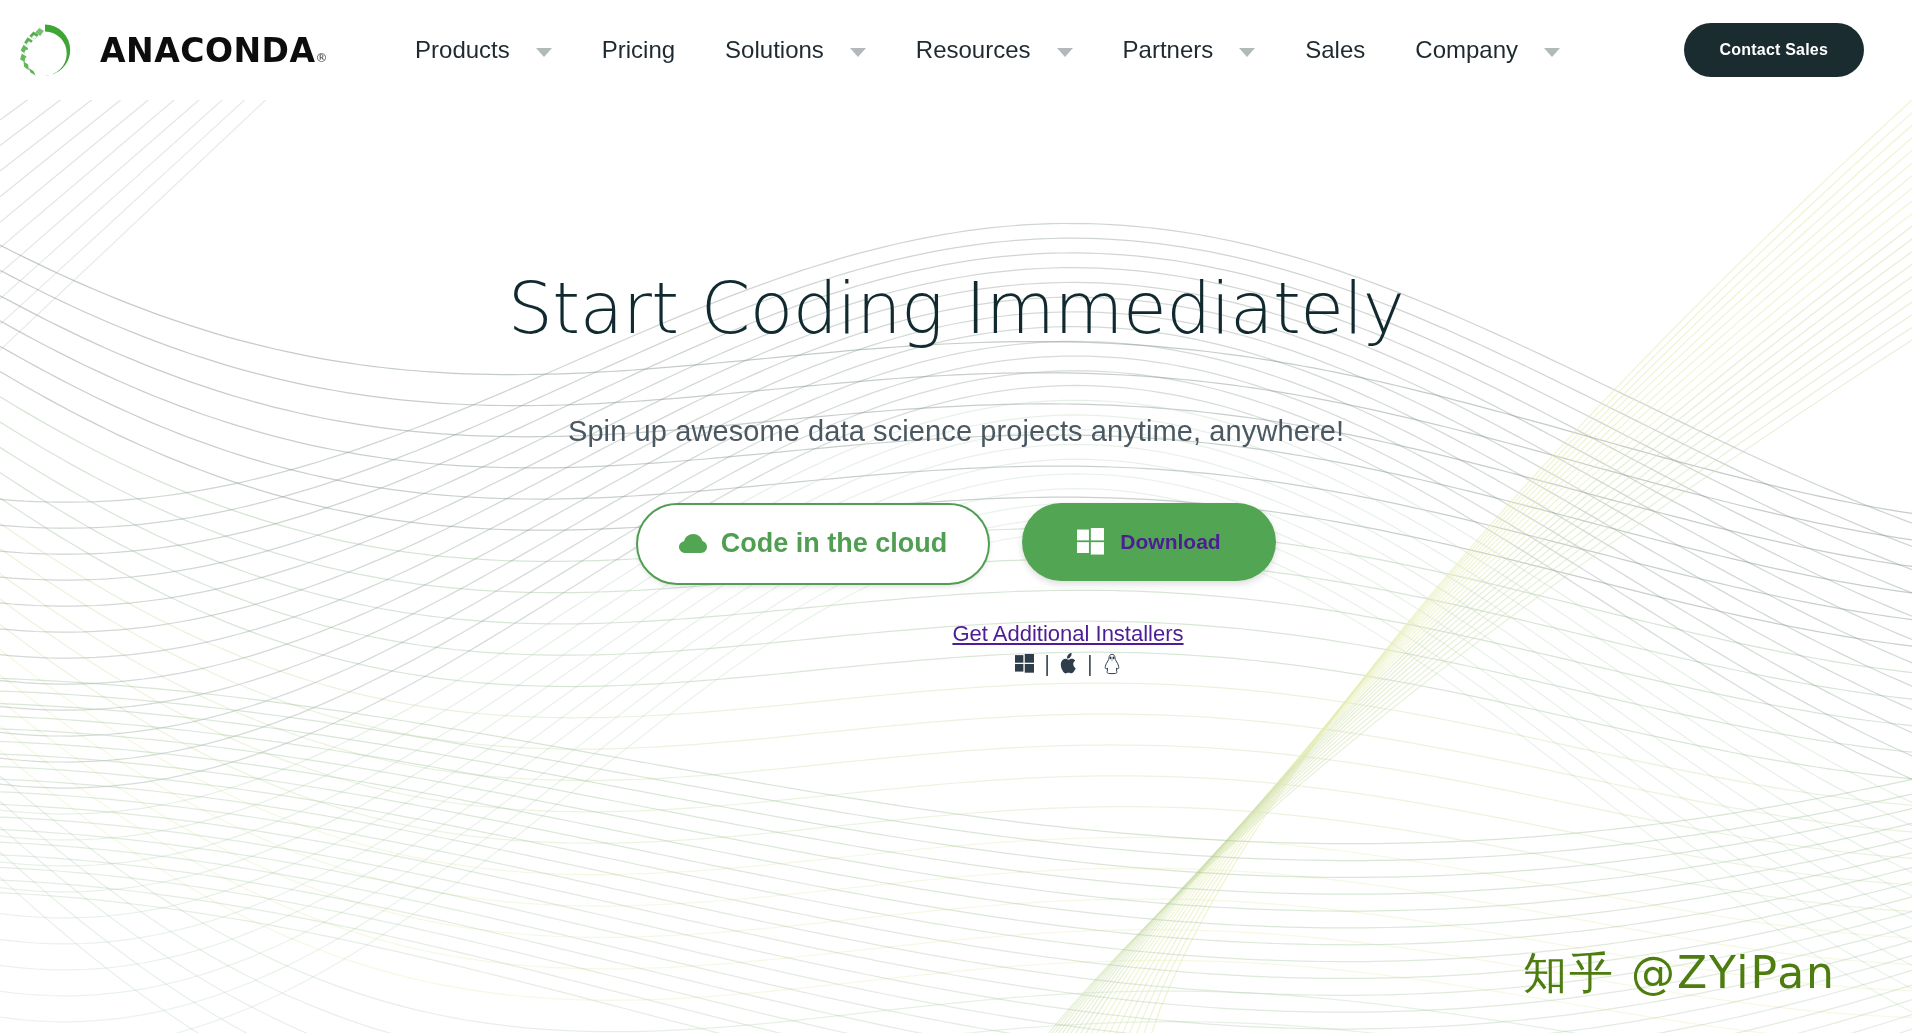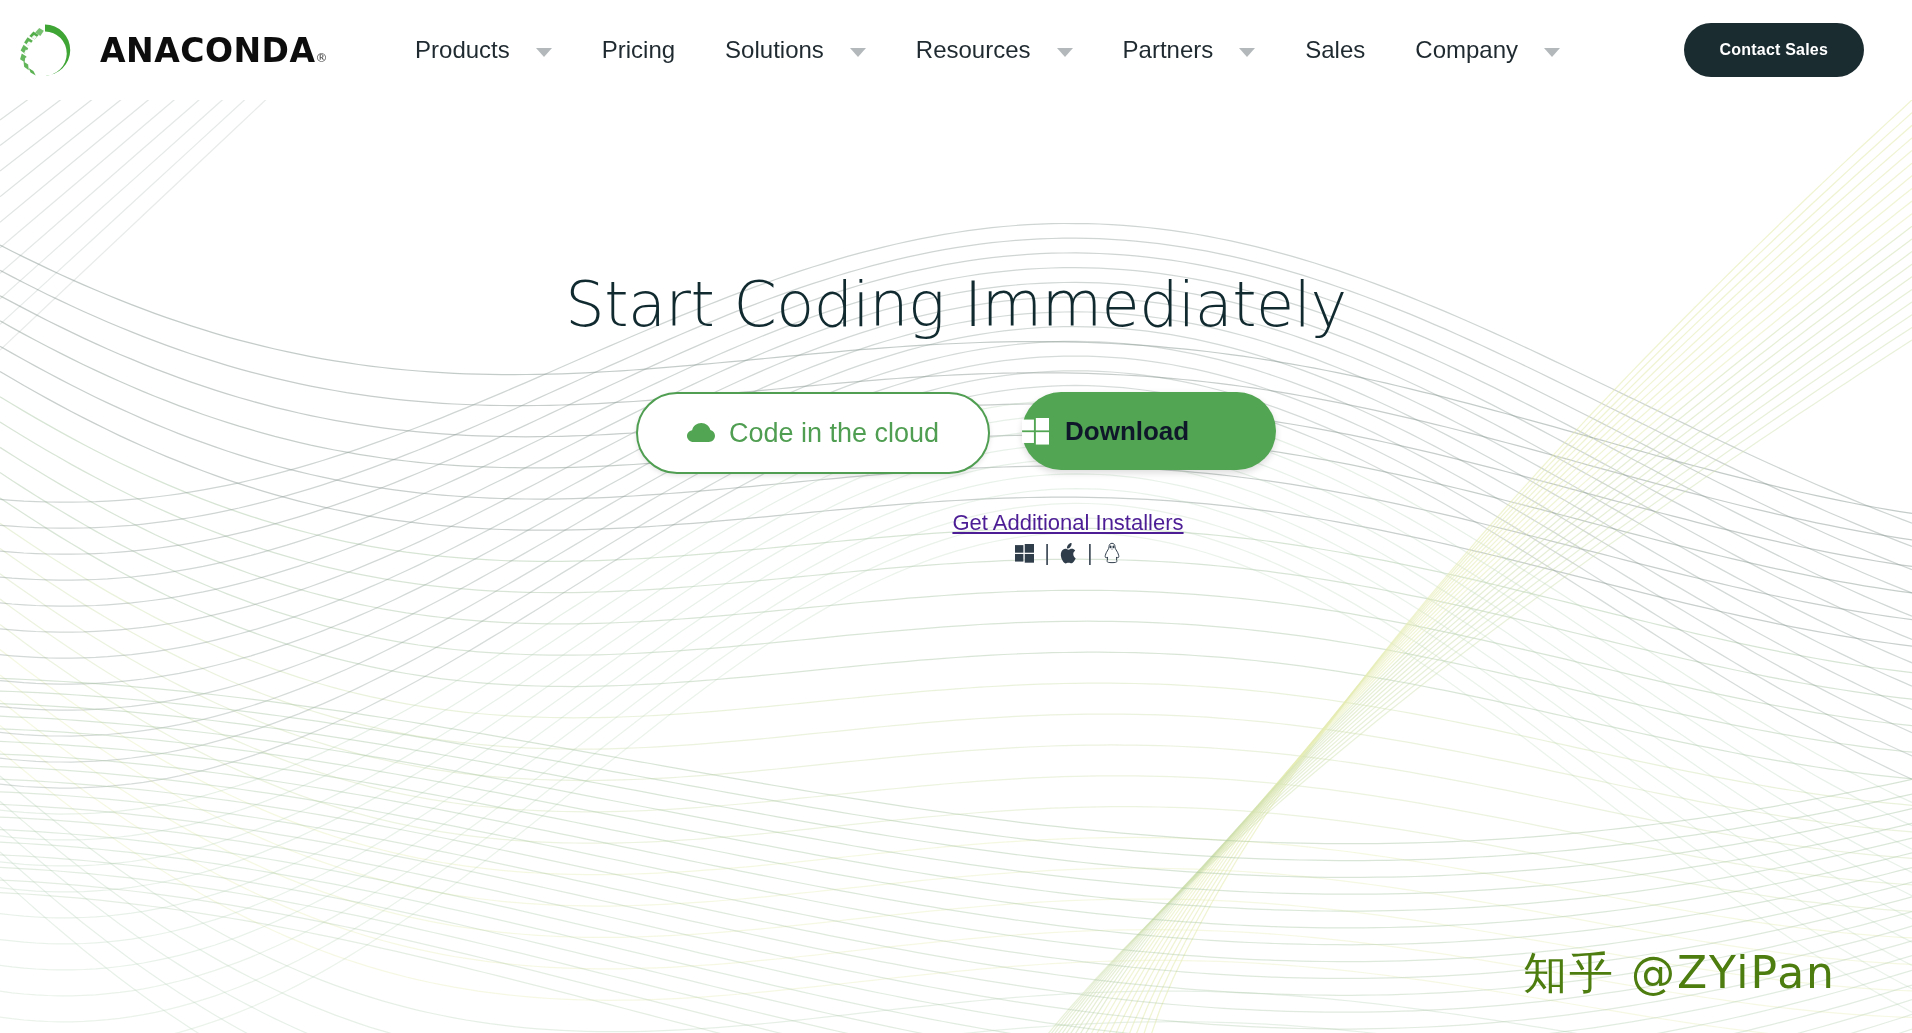--- a/index.html
+++ b/index.html
@@ -114,21 +114,21 @@
   .hero {
     position: relative;
     z-index: 5;
     width: 1912px;
     text-align: center;
     padding-top: 172px;
   }
 
   .hero-title {
     font-family: "DejaVu Sans", sans-serif;
-    font-size: 62px;
+    font-size: 71px;
     font-weight: 300;
     color: #102a30;
     letter-spacing: -0.5px;
     line-height: 1.05;
   }
 
   .hero-subtitle {
     margin-top: 68px;
     font-size: 29px;
     font-weight: 400;
@@ -149,38 +149,38 @@
     align-items: center;
     justify-content: center;
     gap: 14px;
     width: 354px;
     height: 82px;
     border-radius: 41px;
     background: #ffffff;
     border: 2px solid #4f9e51;
     color: #4f9e51;
     font-size: 27px;
-    font-weight: 400;
+    font-weight: 700;
     cursor: pointer;
     font-family: "Liberation Sans", sans-serif;
     box-shadow: 0 2px 5px rgba(0,0,0,0.10);
   }
 
   .btn-download {
     display: flex;
     align-items: center;
-    justify-content: flex-start;
+    justify-content: center;
     gap: 16px;
     width: 254px;
     height: 78px;
     border-radius: 39px;
     background: #52a552;
     border: none;
-    color: #0f172a;
-    font-size: 26px;
+    color: #4c1d95;
+    font-size: 21px;
     font-weight: 700;
     cursor: pointer;
     font-family: "Liberation Sans", sans-serif;
     box-shadow: 0 3px 7px rgba(0,0,0,0.14);
     margin-top: -4px;
   }
 
   .installers {
     margin-top: 36px;
     display: flex;
@@ -388,20 +388,21 @@
 
   </nav>
 
   <button class="contact-sales-btn">Contact Sales</button>
 </header>
 
 <main class="hero">
 
   <h1 class="hero-title">Start Coding Immediately</h1>
 
+  <p class="hero-subtitle">Spin up awesome data science projects anytime, anywhere!</p>
 
   <div class="cta-row">
 
     <button class="btn-cloud">
       <svg width="28" height="20" viewBox="0 0 28 20">
         <path d="M6.5 19 C2.9 19 0 16.3 0 13 C0 10.1 2.2 7.7 5.1 7.2 C6 3.1 9.8 0 14.3 0 C18.7 0 22.4 3 23.4 7 C25.9 7.5 28 9.9 28 12.8 C28 16.2 25.2 19 21.8 19 Z" fill="#52a552"></path>
       </svg>
       <span>Code in the cloud</span>
     </button>
 

